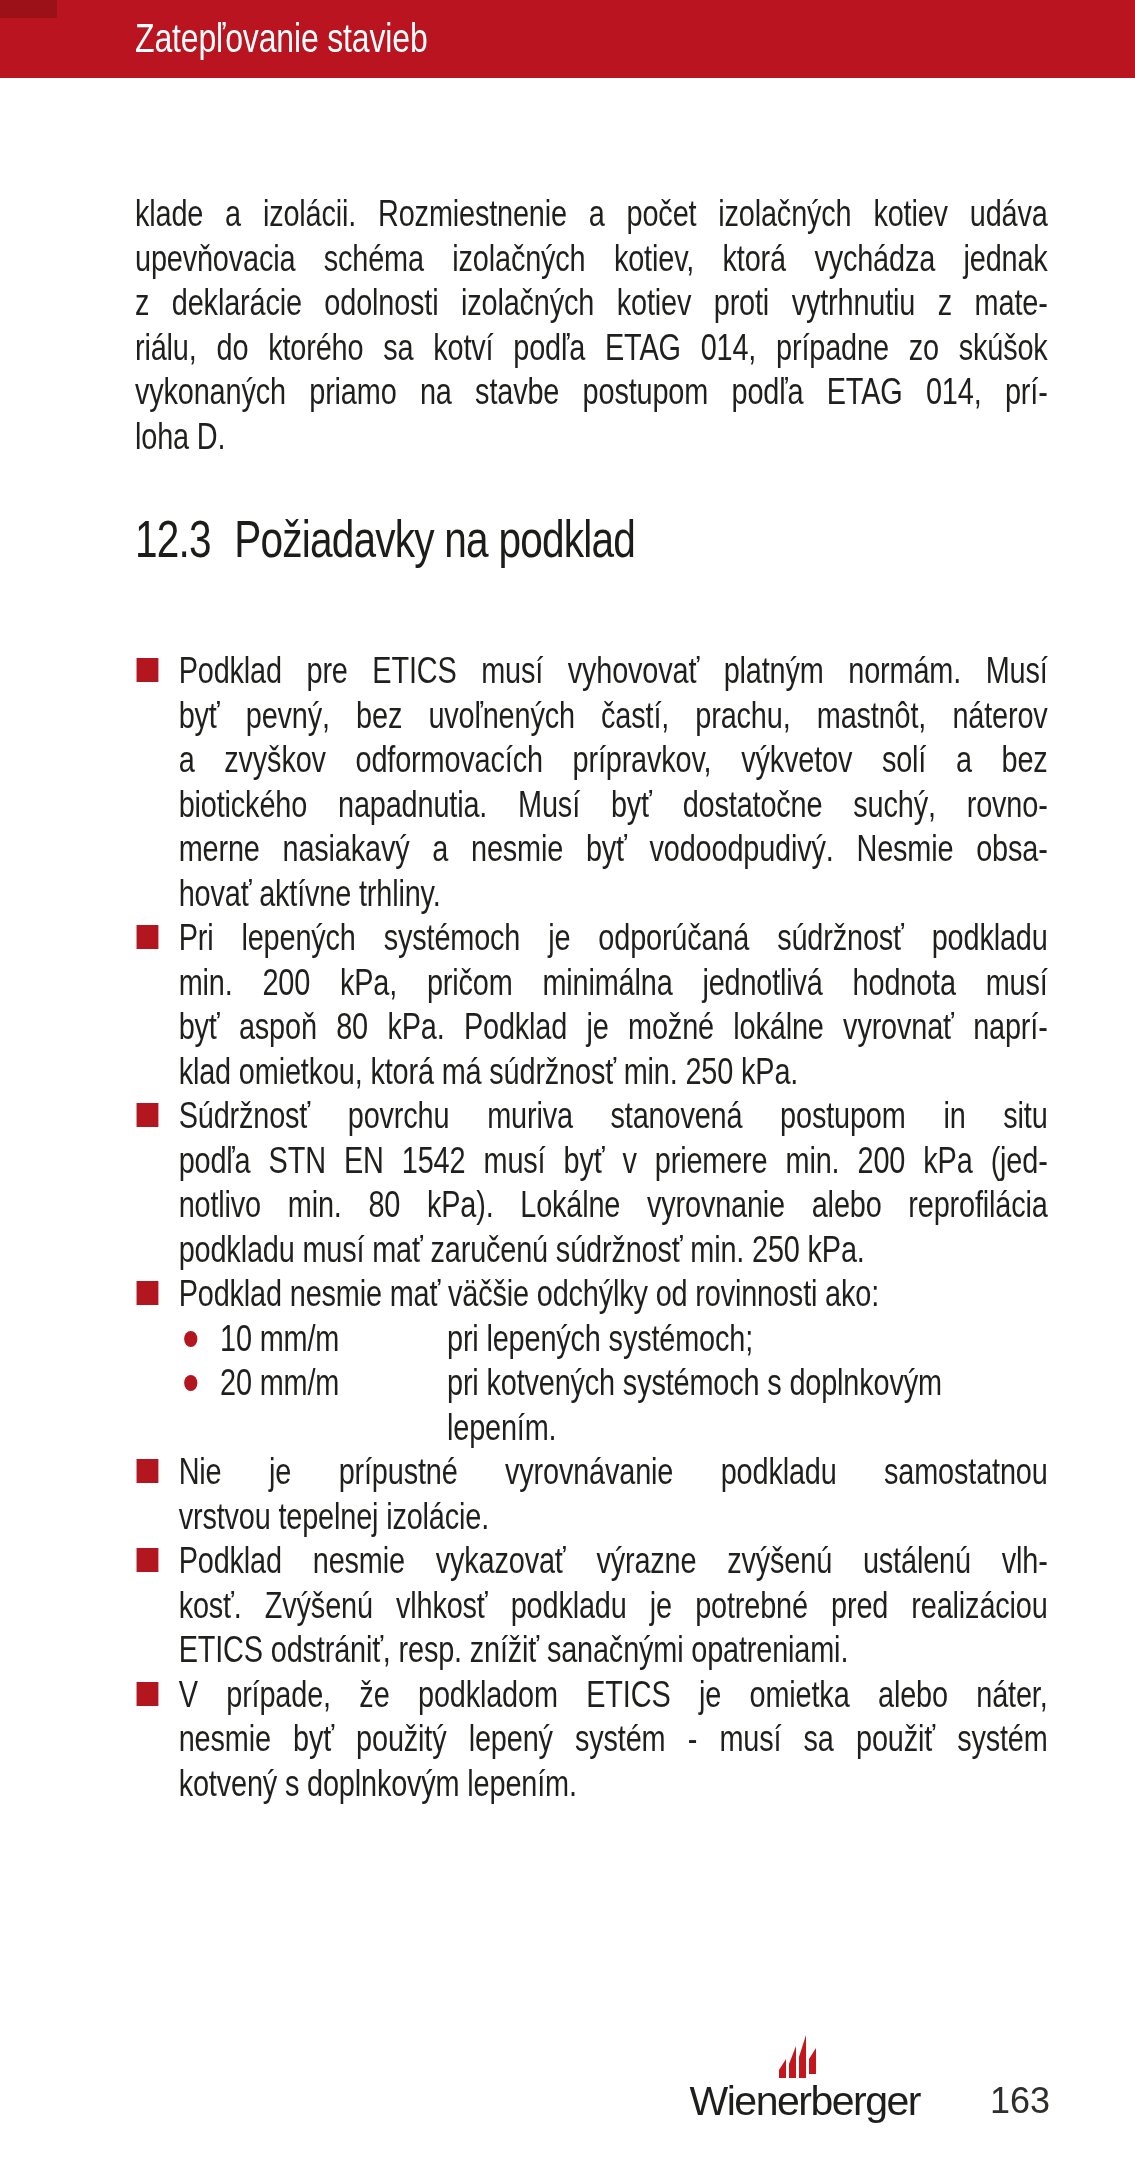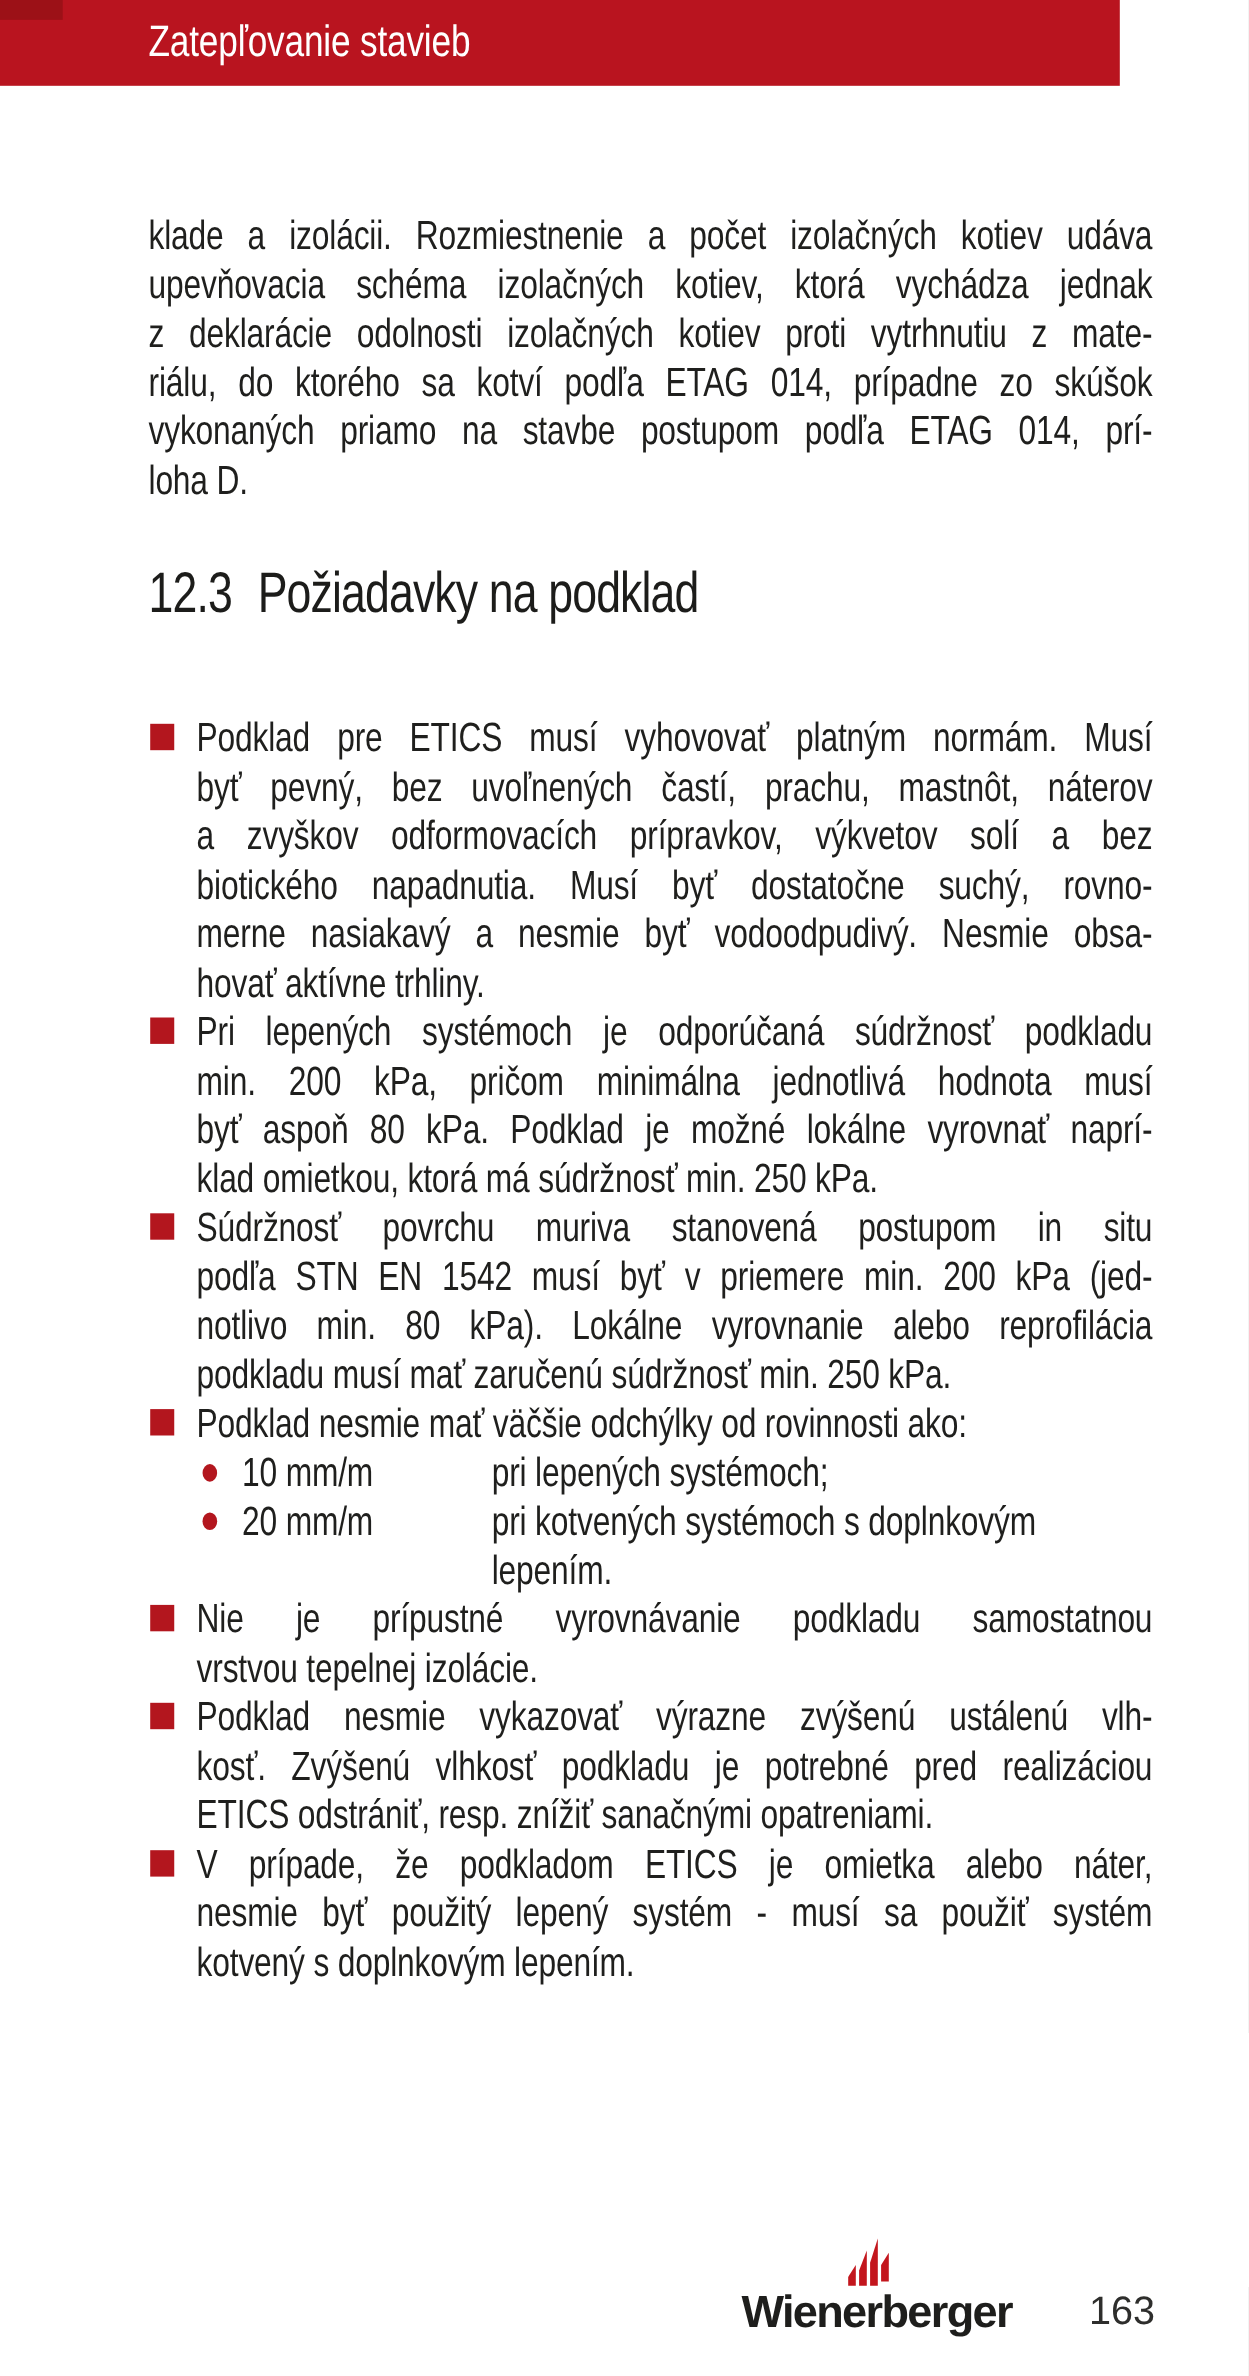--- a/index.html
+++ b/index.html
@@ -7,21 +7,21 @@
     --text:#1f1f1d; --htext:#ffffff; --bg:#ffffff; --pnum:#2e2e2c;
   }
   *{margin:0;padding:0;box-sizing:border-box;}
   html,body{background:#e9e9e9;}
   .page{
     position:relative; width:1135px; height:2160px; background:var(--bg);
     overflow:hidden; margin:0 auto;
     font-family:"Liberation Sans", sans-serif; color:var(--text);
   }
   
-  .topbar{position:absolute;left:0;top:0;width:1018px;height:78px;background:var(--bar);}
+  .topbar{position:absolute;left:0;top:0;width:1135px;height:78px;background:var(--bar);}
   .corner{position:absolute;left:0;top:0;width:57px;height:18px;background:var(--corner);}
   .topbar-title{
     position:absolute;left:135px;top:50%;
     transform:translateY(-52%) scaleX(0.8); transform-origin:left center;
     font-size:40px;color:var(--htext);letter-spacing:-0.2px;white-space:nowrap;
   }
   
   .squeeze{
     position:absolute; left:135px; top:78px; width:1170px;
     transform:scaleX(0.78); transform-origin:0 0;
@@ -52,21 +52,21 @@
   .subdesc{white-space:nowrap;}
   
   .footer{
     position:absolute; right:85px; bottom:38px;
     display:flex; align-items:flex-end;
   }
   .brand{display:flex;flex-direction:column;align-items:center;}
   .flames{width:40px;height:46px;margin-bottom:2px;transform:translateX(-6px);}
   .flames polygon{fill:var(--logo);}
   .wordmark{
-    font-size:41px;font-weight:700;letter-spacing:-1.5px;color:#1e1e1c;
+    font-size:41px;font-weight:400;letter-spacing:-1.5px;color:#1e1e1c;
     line-height:1;white-space:nowrap;
   }
   .pagenum{
     font-size:36px;color:var(--pnum);line-height:1;margin-left:70px;margin-bottom:3px;
   }
 </style>
 </head>
 <body>
 
 <div class="page">

